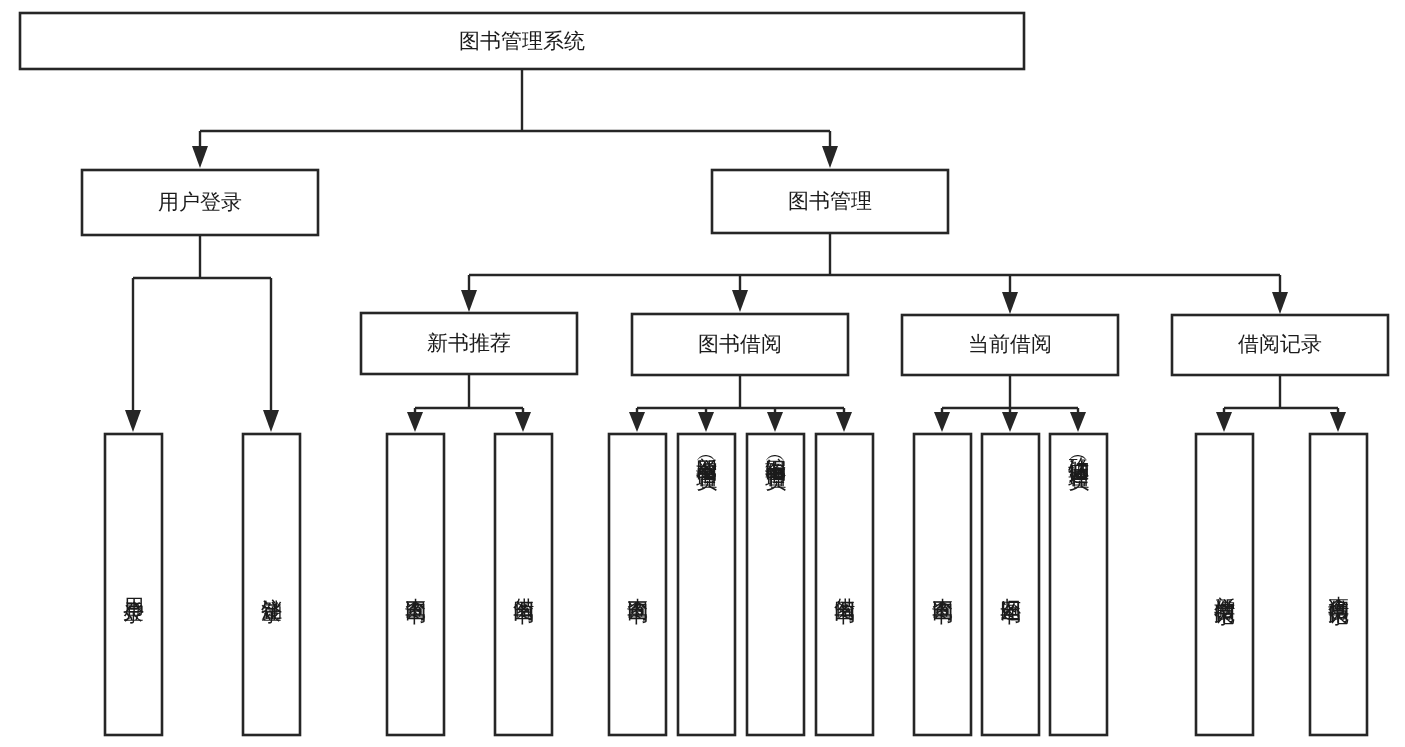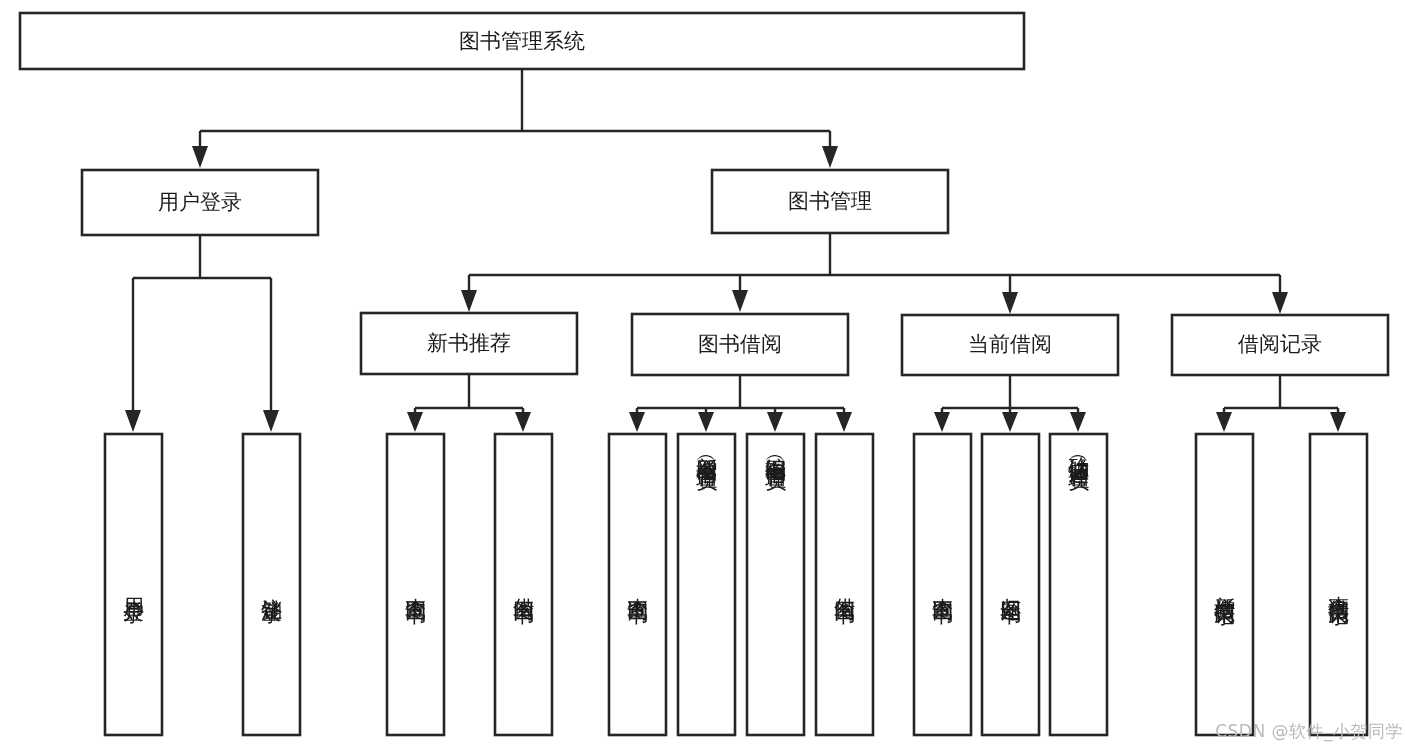--- a/index.html
+++ b/index.html
@@ -235,14 +235,13 @@
     <span style="padding-top:6px;">确认归还（管理员）</span>
   </div>
 
   <div class="vlabel" style="left:1196px; top:434px; width:57px; height:301px;">
     <span>新增借阅记录</span>
   </div>
   <div class="vlabel" style="left:1310px; top:434px; width:57px; height:301px;">
     <span>查询借阅记录</span>
   </div>
 
-  <div id="watermark">CSDN @软件_小贺同学</div>
 </div>
 
 </body></html>

